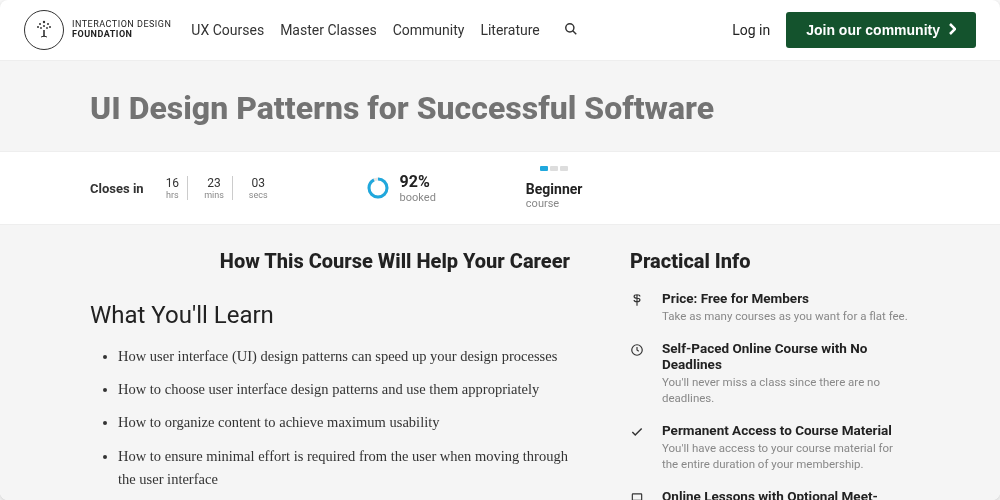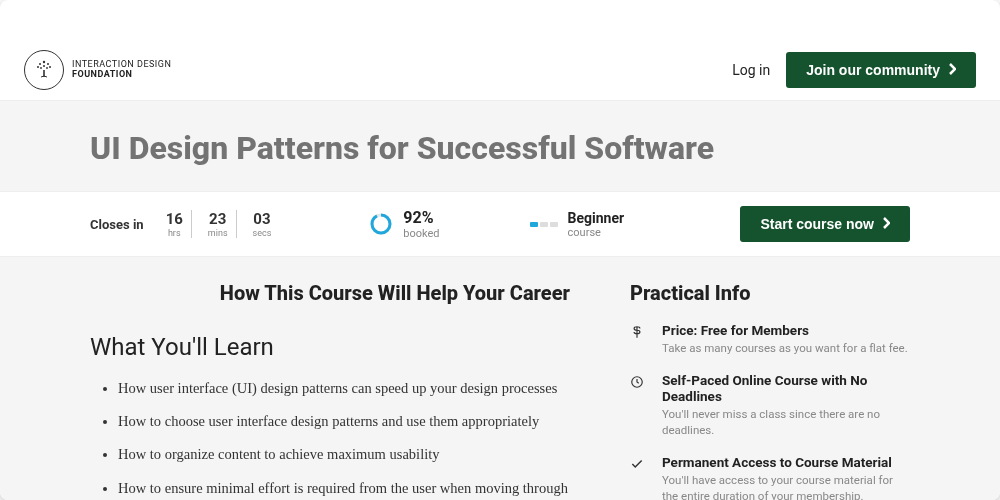--- a/index.html
+++ b/index.html
@@ -1,43 +1,43 @@
 <!DOCTYPE html>
 <html><head>
   <meta charset="utf-8">
   <style>
     * { margin: 0; padding: 0; box-sizing: border-box; }
     body { font-family: -apple-system, BlinkMacSystemFont, "Segoe UI", Roboto, Helvetica, Arial, sans-serif; background: #fff; color: #222; }
     .page { width: 1000px; height: 500px; margin: 0 auto; background: #fff; border-radius: 8px; box-shadow: 0 2px 8px rgba(0,0,0,0.25); overflow: hidden; }
-    .header { display: flex; align-items: center; padding: 10px 24px; border-bottom: 1px solid #eee; margin-top: 40px; }
+    .header { display: flex; align-items: center; padding: 10px 24px; border-bottom: 1px solid #eee; }
     .logo { display: flex; align-items: center; margin-right: 20px; }
     .logo-circle { width: 40px; height: 40px; border: 1.5px solid #333; border-radius: 50%; display: flex; align-items: center; justify-content: center; margin-right: 8px; }
     .logo-text { font-size: 9px; line-height: 1.1; letter-spacing: 0.5px; }
     .logo-text .line1 { font-weight: 400; }
     .logo-text .line2 { font-weight: 700; }
     .nav { display: flex; gap: 16px; font-size: 14px; color: #333; }
     .nav-item { cursor: pointer; }
     .search-icon { margin-left: 8px; cursor: pointer; }
     .spacer { flex: 1; }
     .login { font-size: 14px; margin-right: 16px; cursor: pointer; }
     .btn { background: #14532d; color: #fff; border: none; padding: 10px 20px; font-size: 14px; font-weight: 700; border-radius: 3px; cursor: pointer; display: inline-flex; align-items: center; gap: 8px; }
     .banner { background: #f5f5f5; padding: 28px 90px 24px; }
     .page-title { font-size: 32px; font-weight: 800; color: #737373; }
     .statsbar { background: #fff; padding: 14px 90px; display: flex; align-items: center; border-top: 1px solid #eee; border-bottom: 1px solid #eee; }
     .countdown { display: flex; align-items: center; gap: 8px; font-size: 13px; color: #333; }
     .countdown .closesin { margin-right: 6px; font-weight: bold; }
     .countdown .unit { text-align: center; border-right: 1px solid #ccc; padding: 0 8px; }
     .countdown .unit:last-child { border-right: none; }
-    .countdown .unit .num { font-size: 15px; font-weight: 700; }
+    .countdown .unit .num { font-size: 12px; font-weight: 400; }
     .countdown .unit .lab { font-size: 9px; color: #888; }
     .booked { display: flex; align-items: center; gap: 10px; margin-left: 90px; }
     .ring { width: 24px; height: 24px; }
     .booked-text .pct { font-size: 16px; font-weight: 700; }
     .booked-text .lab { font-size: 11px; color: #888; }
-    .level { display: flex; align-items: center; gap: 10px; margin-left: 90px; }
+    .level { display: flex; align-items: center; gap: 10px; margin-left: 90px; flex-direction: column; }
     .level-dots { display: flex; gap: 2px; }
     .dot { width: 8px; height: 5px; background: #ddd; border-radius: 1px; }
     .dot.on { background: #20a8dd; }
     .level-text .lvl { font-size: 14px; font-weight: 700; }
     .level-text .lab { font-size: 11px; color: #888; }
     .start-btn { margin-left: auto; }
     .content { background: #f5f5f5; padding: 24px 90px 40px; display: flex; gap: 60px; }
     .left { flex: 1; }
     .left h2 { font-size: 20px; font-weight: 800; margin-bottom: 28px; text-align: right; }
     .left h3 { font-size: 24px; font-weight: 400; margin-bottom: 16px; }
@@ -71,20 +71,32 @@
               <rect x="11.2" y="12" width="1.6" height="7"></rect>
               <path d="M9 19 Q12 17 15 19" stroke="#333" stroke-width="1" fill="none"></path>
             </g>
           </svg>
       </div>
       <div class="logo-text">
         <div class="line1">INTERACTION DESIGN</div>
         <div class="line2">FOUNDATION</div>
       </div>
     </div>
+    <div class="nav">
+      <span class="nav-item">UX Courses</span>
+      <span class="nav-item">Master Classes</span>
+      <span class="nav-item">Community</span>
+      <span class="nav-item">Literature</span>
+      <span class="search-icon">
+        <svg width="14" height="14" viewBox="0 0 24 24" fill="none" stroke="#333" stroke-width="2.5">
+            <circle cx="10" cy="10" r="7"></circle>
+            <line x1="21" y1="21" x2="15" y2="15"></line>
+          </svg>
+      </span>
+    </div>
     <div class="spacer"></div>
     <span class="login">Log in</span>
     <button class="btn">
       <span>Join our community</span>
       <span class="chevron">
         <svg width="8" height="12" viewBox="0 0 8 12" fill="none" stroke="#fff" stroke-width="2.5">
             <path d="M2 1 L7 6 L2 11"></path>
           </svg>
       </span>
     </button>
@@ -124,28 +136,20 @@
       <div class="level-dots">
         <div class="dot on"></div>
           <div class="dot"></div>
           <div class="dot"></div>
       </div>
       <div class="level-text">
         <div class="lvl">Beginner</div>
         <div class="lab">course</div>
       </div>
     </div>
-    <button class="btn start-btn">
-      <span>Start course now</span>
-      <span class="chevron">
-        <svg width="8" height="12" viewBox="0 0 8 12" fill="none" stroke="#fff" stroke-width="2.5">
-            <path d="M2 1 L7 6 L2 11"></path>
-          </svg>
-      </span>
-    </button>
   </div>
 
   <div class="content">
     <div class="left">
       <h2>How This Course Will Help Your Career</h2>
       <h3>What You'll Learn</h3>
       <ul>
         <li>How user interface (UI) design patterns can speed up your design processes</li>
         <li>How to choose user interface design patterns and use them appropriately</li>
         <li>How to organize content to achieve maximum usability</li>

